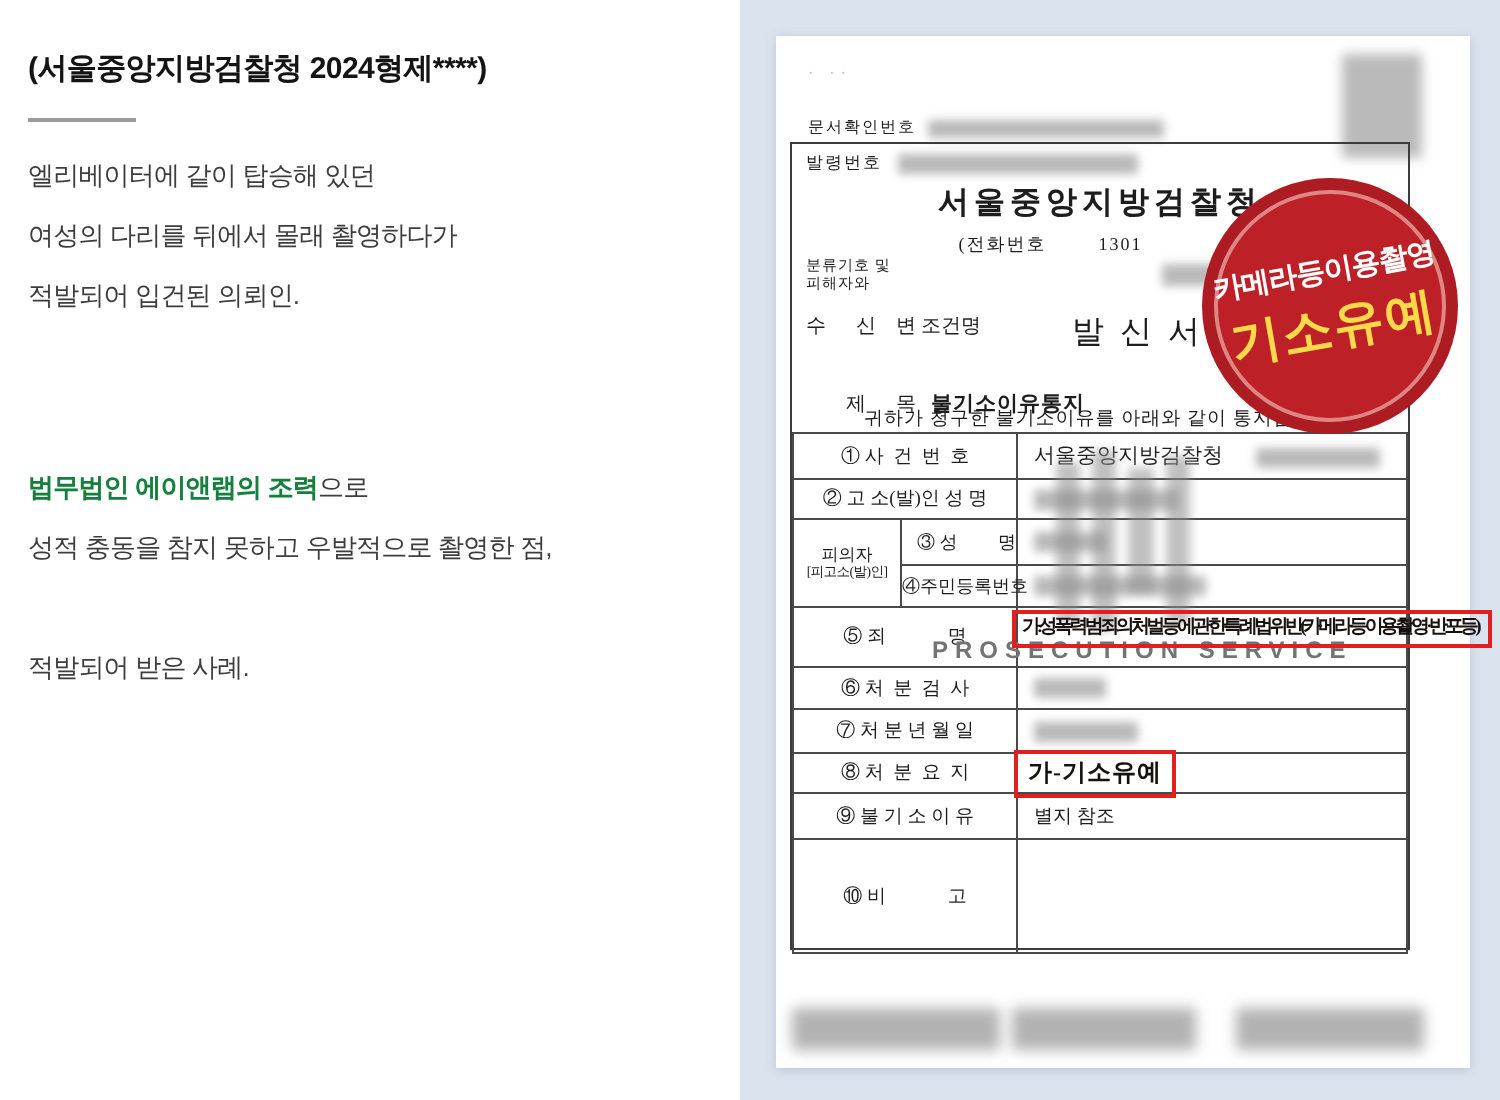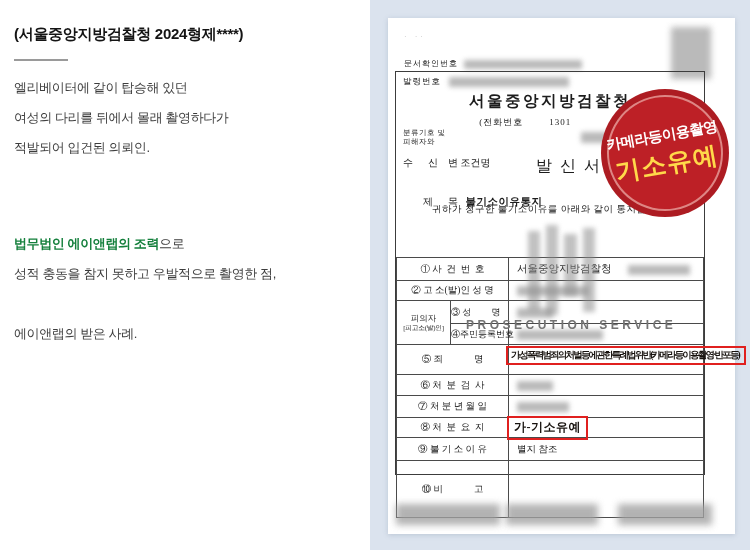--- a/index.html
+++ b/index.html
@@ -42,27 +42,27 @@
               letter-spacing:1px;white-space:pre;}
   .class-code{position:absolute;left:7px;top:57px;font-size:7.5px;line-height:8.5px;letter-spacing:.5px;}
   .class-blur{position:absolute;left:185px;top:60px;width:72px;height:11px;}
   .recv-row{position:absolute;left:7px;top:84px;font-size:10px;white-space:pre;}
   .send-part{position:absolute;left:140px;top:84px;font-size:16px;white-space:pre;}
   .subject-row{position:absolute;left:7px;top:112px;font-size:10px;white-space:pre;}
   .subject-row b{font-size:10.5px;letter-spacing:.5px;}
   .notice-line{position:absolute;left:36px;top:131px;font-size:9.5px;letter-spacing:.5px;}
 
   table.doc-table{position:absolute;left:0;top:144px;width:100%;border-collapse:collapse;
-                  table-layout:fixed;margin-top:41px;}
+                  table-layout:fixed;}
   .doc-table td{border:1px solid #4a4a4a;padding:0;vertical-align:middle;overflow:visible;}
   .doc-table td.lbl{font-size:9.5px;text-align:center;white-space:pre;letter-spacing:0;}
   .doc-table td.val{font-size:10.5px;padding-left:8px;}
   .doc-table td.suspect{font-size:8.5px;text-align:center;line-height:10px;}
   .doc-table td.suspect .sub{font-size:6.8px;letter-spacing:-0.3px;display:block;}
-  .doc-table td.sublbl{font-size:9px;text-align:left;white-space:pre;}
+  .doc-table td.sublbl{font-size:9px;text-align:right;white-space:pre;}
 
   .charge-cell{position:relative;}
   .charge-box{position:absolute;left:-3px;top:1px;width:230px;border:2.5px solid #e0201f;
               padding:1px 3px;font-size:9.5px;letter-spacing:-1.8px;line-height:12.5px;
               font-weight:700;color:#17120e;z-index:2;background:transparent;}
   .result-cell{position:relative;}
   .result-box{position:absolute;left:-2px;top:-2px;border:2.5px solid #e0201f;
               padding:1px 5px 2px 5px;font-size:12px;font-weight:700;letter-spacing:.5px;
               color:#17120e;z-index:2;white-space:nowrap;}
 
@@ -99,21 +99,21 @@
   <div class="divider"></div>
   <div class="para">
     <span>엘리베이터에 같이 탑승해 있던</span><br>
     <span>여성의 다리를 뒤에서 몰래 촬영하다가</span><br>
     <span>적발되어 입건된 의뢰인.</span>
   </div>
   <div class="para second">
     <span class="bold-lead">법무법인 에이앤랩의 조력</span><span>으로</span><br>
     <span>성적 충동을 참지 못하고 우발적으로 촬영한 점,</span><br>
     <br>
-    <span>에이앤랩의 받은 사례.</span>
+    <span>적발되어 받은 사례.</span>
   </div>
 </div>
 
 <div class="right-panel">
   <div class="sheet">
 
     <div class="scan-marks">· ··</div>
     <div class="stamp-blur"></div>
 
     <div class="confirm-line">

